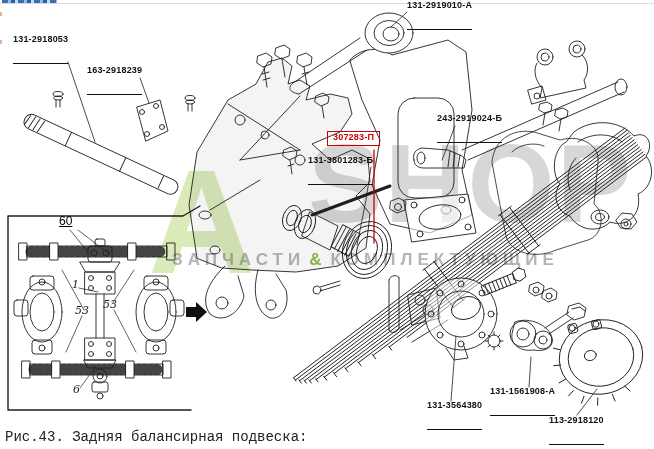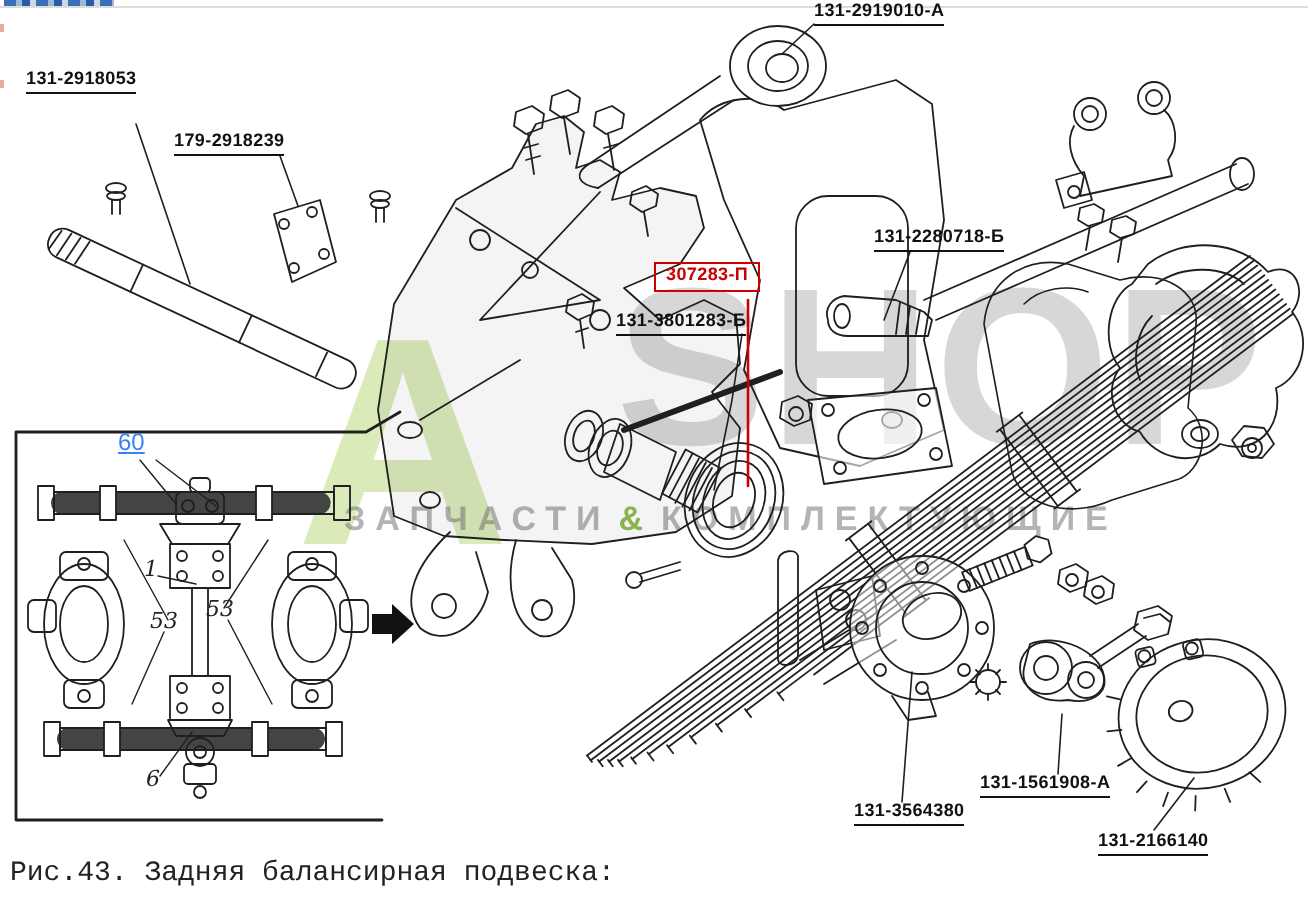--- a/index.html
+++ b/index.html
@@ -13,27 +13,27 @@
   
   .wm{position:absolute;pointer-events:none;white-space:nowrap;font-weight:800;}
   .wm-letter{left:148px;top:148px;font-size:148px;line-height:1;color:rgba(158,200,70,.38);}
   .wm-word{left:308px;top:128px;font-size:112px;line-height:1;letter-spacing:2px;color:rgba(138,138,138,.34);}
   .wm-tag{left:172px;top:250px;font-size:17px;letter-spacing:5px;color:rgba(118,118,118,.55);}
   .wm-tag .amp{color:rgba(118,170,40,.8);padding:0 4px;}
   
   svg#art{position:absolute;left:0;top:0;}
   
   .plabel{position:absolute;font-size:9px;font-weight:700;color:#111;white-space:nowrap;
-          border-bottom:1px solid #111;padding-bottom:1px;letter-spacing:.2px;line-height:1.1;cursor:pointer;}
+          border-bottom:1px solid #111;padding-bottom:18px;letter-spacing:.2px;line-height:1.1;cursor:pointer;}
   .plabel.red{color:#cb0000;border:1.6px solid #cb0000;border-bottom:1.6px solid #cb0000;
           padding:1px 5px 2px;}
   .plabel.red span{}
   
   .callout{position:absolute;font-family:"DejaVu Serif",serif;font-style:italic;font-size:11px;color:#222;white-space:nowrap;}
-  .callout.link{font-family:"Liberation Sans",sans-serif;font-style:normal;font-size:12px;color:#3b82f6;cursor:pointer;text-decoration:underline;}
+  .callout.link{font-family:"Liberation Sans",sans-serif;font-style:normal;font-size:12px;color:#000000;cursor:pointer;text-decoration:underline;}
   
   .caption{position:absolute;left:5px;top:429px;font-family:"Liberation Mono","DejaVu Sans Mono",monospace;
            font-size:14px;color:#222;white-space:nowrap;}
 </style>
 </head>
 <body>
 <div id="stage">
 
 <div class="chrome-line"></div>
 <div class="chrome-frag"></div>
@@ -317,28 +317,28 @@
       <path d="M79,288 L98,292"></path>
       <path d="M84,310 L62,270 M82,316 L66,352"></path>
       <path d="M112,304 L134,270 M114,310 L136,352"></path>
       <path d="M80,388 L96,366"></path>
     </g>
   </g>
  </g>
 </svg>
 
 <div class="plabel" style="left:13px;top:35px">131-2918053</div>
-<div class="plabel" style="left:87px;top:66px">179-2918239</div>
+<div class="plabel" style="left:87px;top:66px">163-2918239</div>
 <div class="plabel" style="left:407px;top:1px">131-2919010-А</div>
-<div class="plabel" style="left:437px;top:114px">131-2280718-Б</div>
+<div class="plabel" style="left:437px;top:114px">243-2919024-Б</div>
 <div class="plabel red" style="left:327px;top:131px"><span>307283-П</span></div>
 <div class="plabel" style="left:308px;top:156px">131-3801283-Б</div>
 <div class="plabel" style="left:427px;top:401px">131-3564380</div>
 <div class="plabel" style="left:490px;top:387px">131-1561908-А</div>
-<div class="plabel" style="left:549px;top:416px">131-2166140</div>
+<div class="plabel" style="left:549px;top:416px">113-2918120</div>
 
 <div class="callout link" style="left:59px;top:214px">60</div>
 <div class="callout" style="left:72px;top:278px">1</div>
 <div class="callout" style="left:75px;top:304px">53</div>
 <div class="callout" style="left:103px;top:298px">53</div>
 <div class="callout" style="left:73px;top:383px">6</div>
 
 <div class="caption">Рис.43. Задняя балансирная подвеска:</div>
 
 </div>

